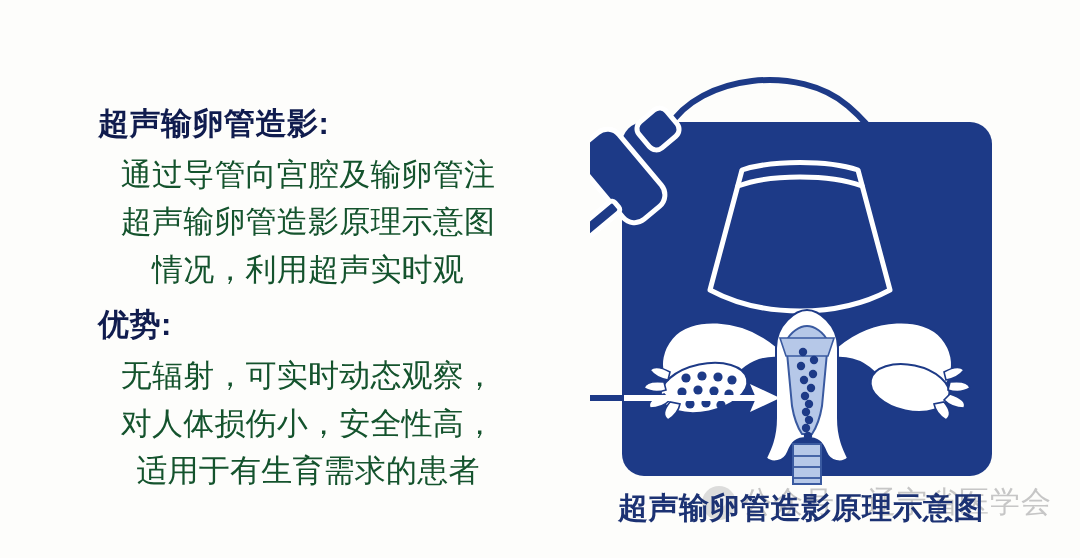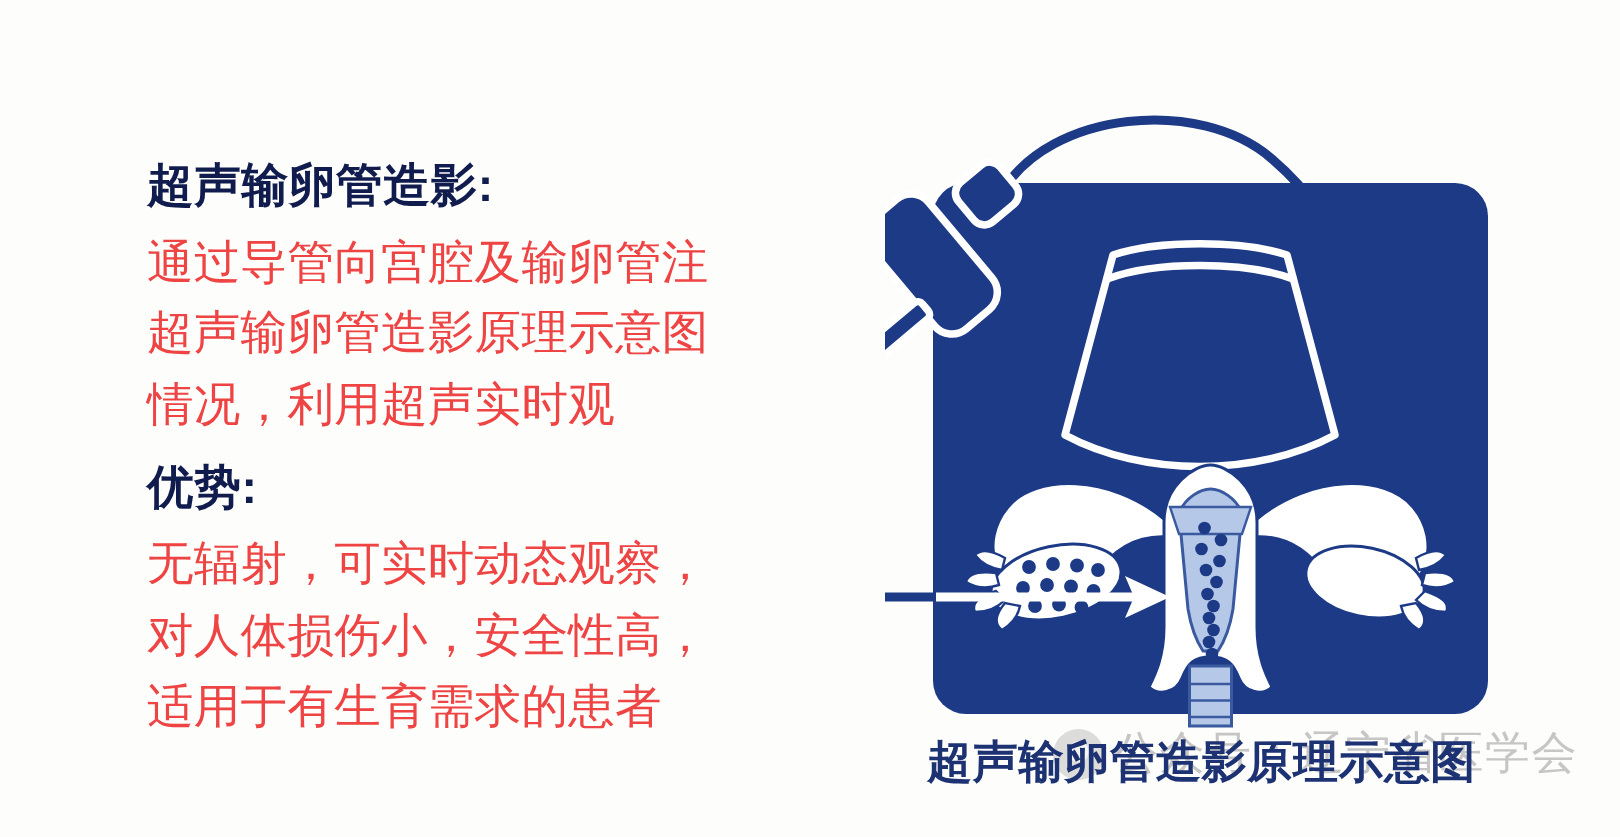--- a/index.html
+++ b/index.html
@@ -42,24 +42,25 @@
     color: #101c4e;
     letter-spacing: 0.5px;
     line-height: 1.32;
     margin: 0 0 6px 0;
     white-space: nowrap;
   }
 
   .section-body {
     font-size: 31px;
     font-weight: normal;
-    color: #ef4444;
+    color: #14532d;
     line-height: 1.53;
     margin: 0;
     letter-spacing: 0.2px;
+    text-align: center;
   }
   .section-body .ln {
     display: block;
     white-space: nowrap;
   }
 
   
   .illustration {
     position: absolute;
     left: 590px;

